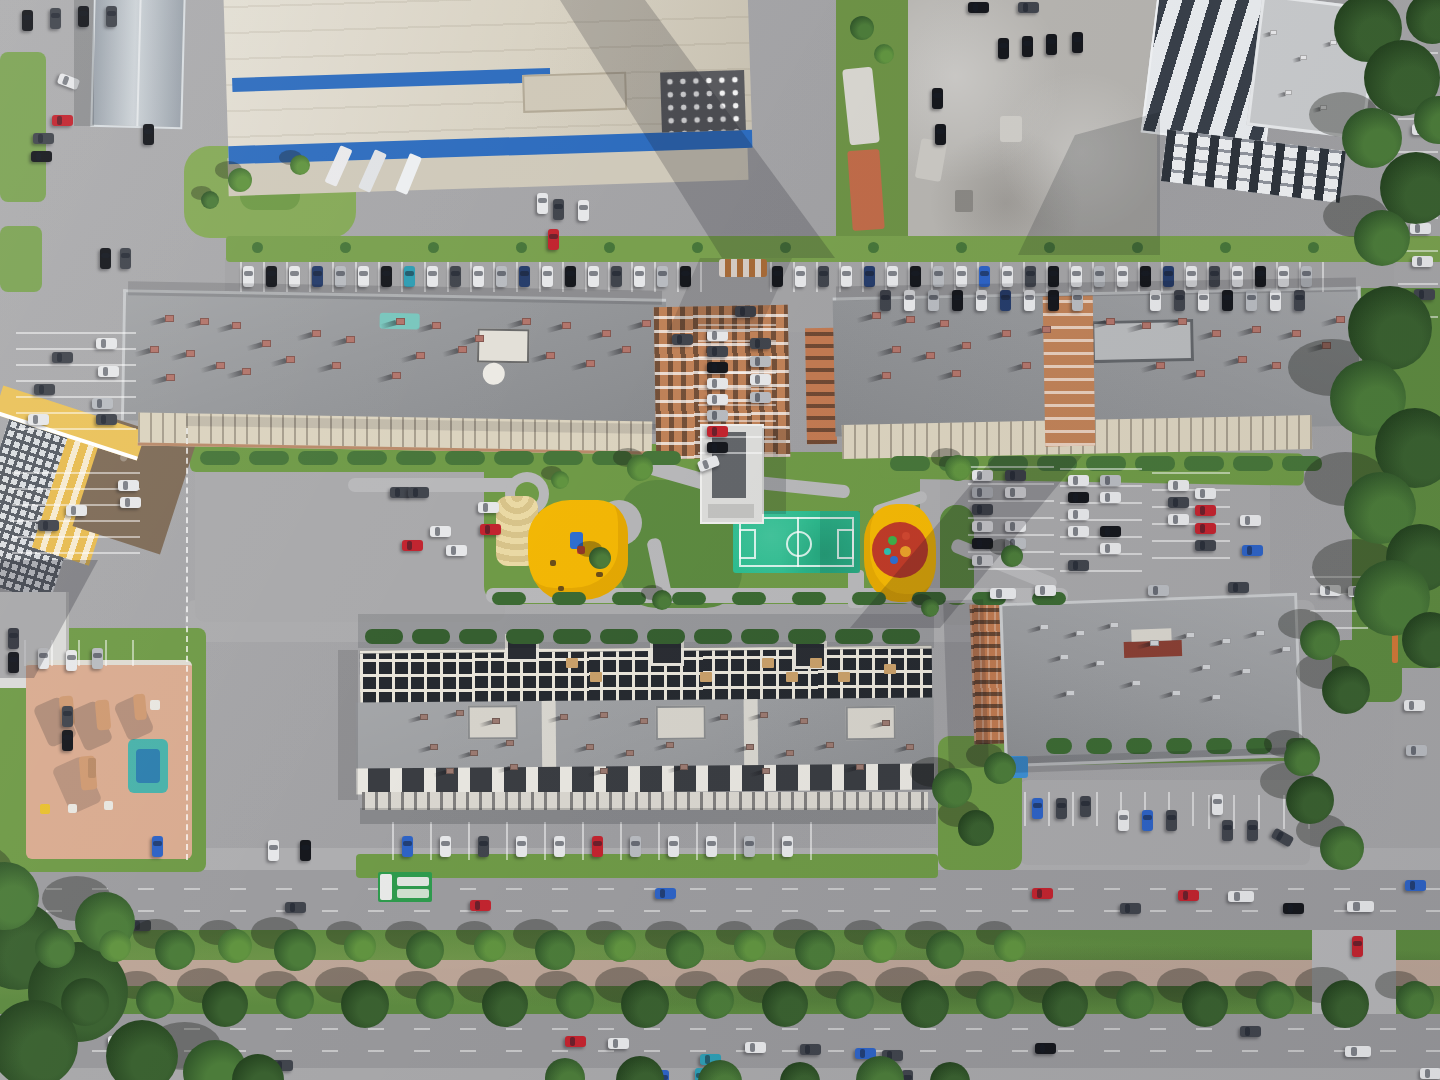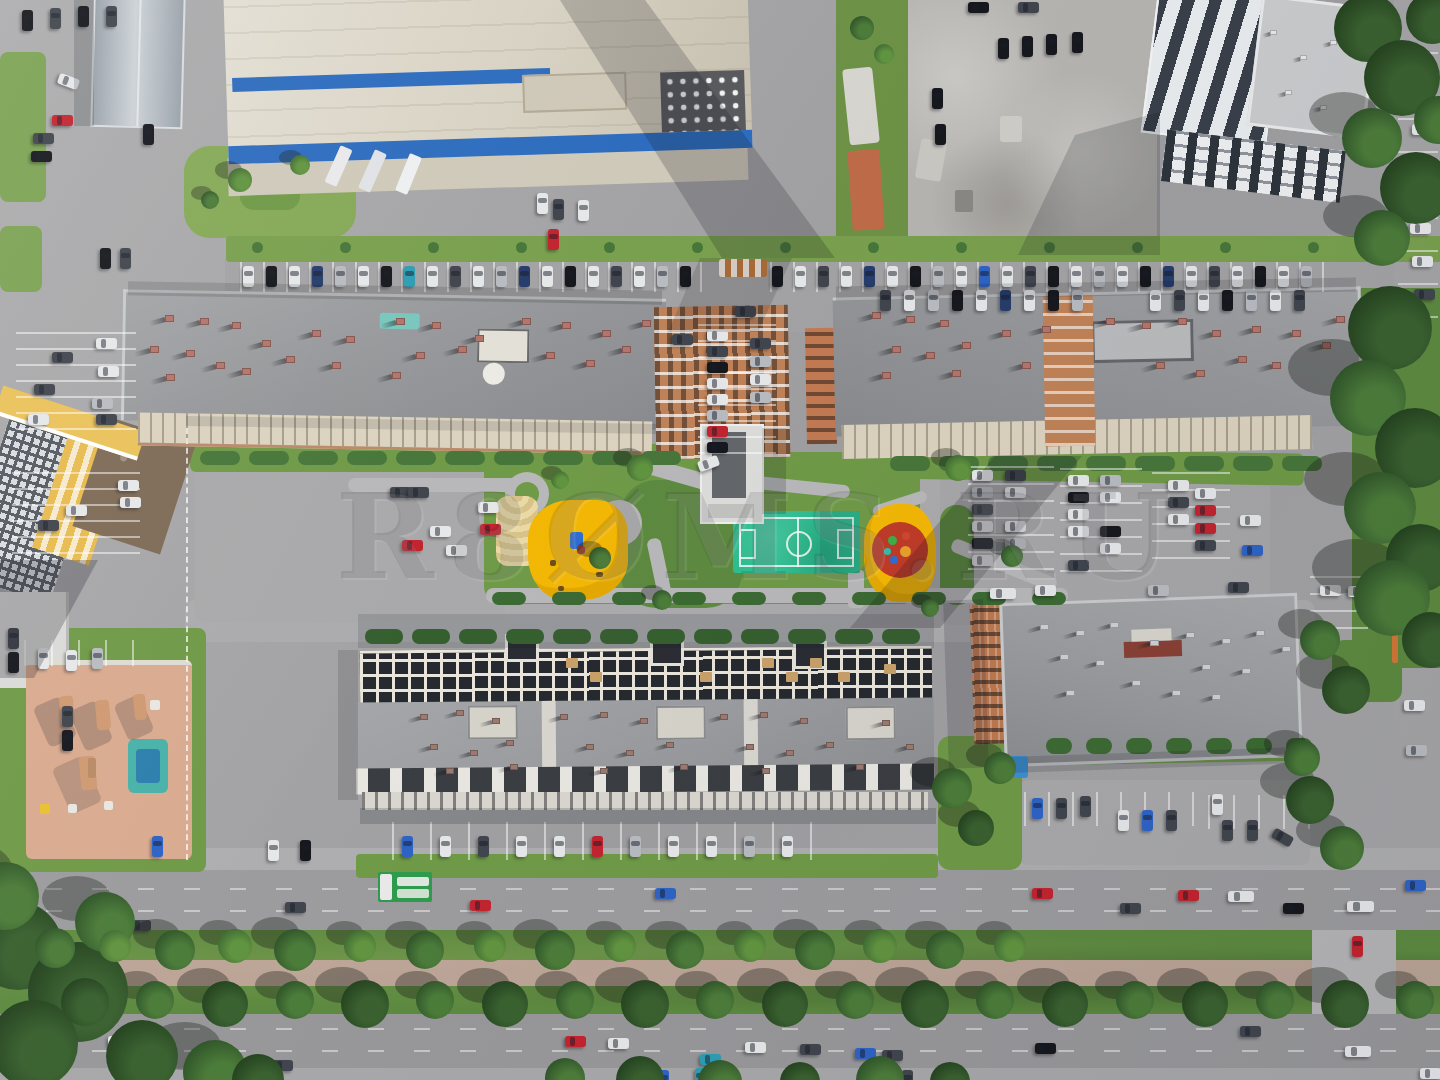--- a/index.html
+++ b/index.html
@@ -246,21 +246,20 @@
   <div class="abs" id="tan-pg">
     <div class="abs" id="pool">
       <div class="abs" id="pool-in"></div>
     </div>
   </div>
   <div class="abs" id="tarp-blue"></div>
   <div class="abs" id="fence"></div>
   <div class="abs" id="bins"></div>
 
   <div class="abs" id="light"></div>
-  <div class="abs" id="watermark">R8ØMS.RU</div>
 <div class="abs gen" style="left: 696px; top: 234px; width: 78px; height: 32px; background: rgb(163, 163, 165); z-index: 1; border-radius: 0px;"></div>
     <div class="abs gen" style="left: 1326px; top: 234px; width: 70px; height: 32px; background: rgb(163, 163, 165); z-index: 1; border-radius: 0px;"></div>
     <div class="abs gen" style="left: 940px; top: 440px; width: 330px; height: 185px; background: rgb(167, 167, 169); z-index: 1; border-radius: 10px;"></div>
     <div class="abs gen" style="left: 195px; top: 462px; width: 310px; height: 160px; background: rgb(169, 169, 171); z-index: 1; border-radius: 10px;"></div>
     <div class="abs gen" style="left: 1020px; top: 780px; width: 290px; height: 85px; background: rgb(169, 169, 171); z-index: 1; border-radius: 8px;"></div>
     <div class="abs gen" style="left: 0px; top: 52px; width: 46px; height: 150px; background: rgb(124, 163, 84); z-index: 2; border-radius: 8px;"></div>
     <div class="abs gen" style="left: 0px; top: 226px; width: 42px; height: 66px; background: rgb(124, 163, 84); z-index: 2; border-radius: 8px;"></div>
     <div class="abs gen" style="left: 184px; top: 146px; width: 172px; height: 92px; background: rgb(133, 169, 87); z-index: 2; border-radius: 26px;"></div>
     <div class="abs gen" style="left: 330px; top: 58px; width: 30px; height: 74px; background: rgb(124, 163, 84); z-index: 2; border-radius: 8px;"></div>
     <div class="abs gen" style="left: 430px; top: 144px; width: 104px; height: 26px; background: rgb(124, 163, 84); z-index: 2; border-radius: 8px; transform: rotate(-2deg);"></div>

